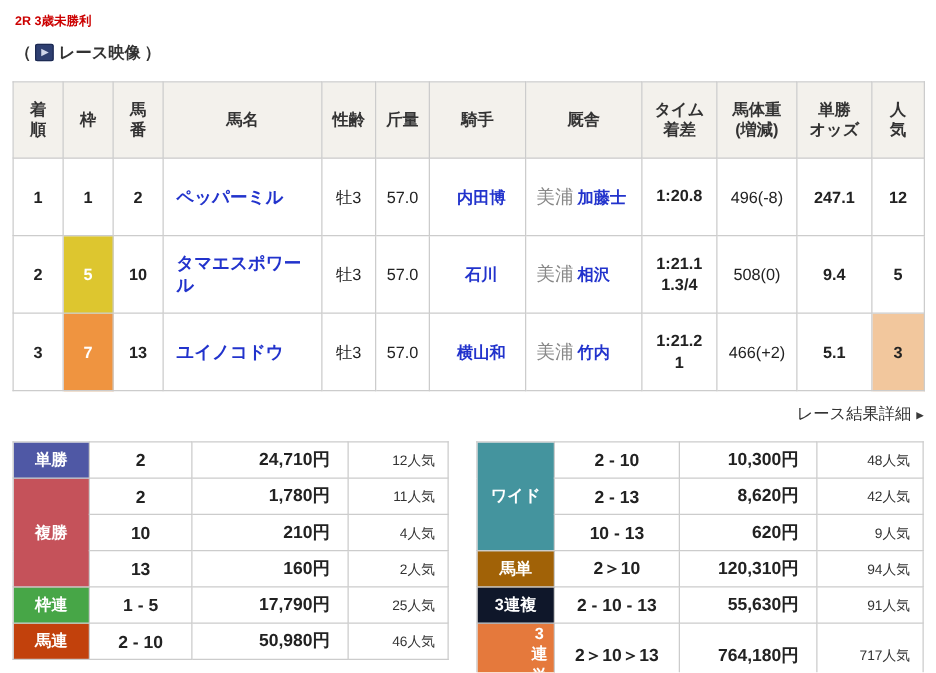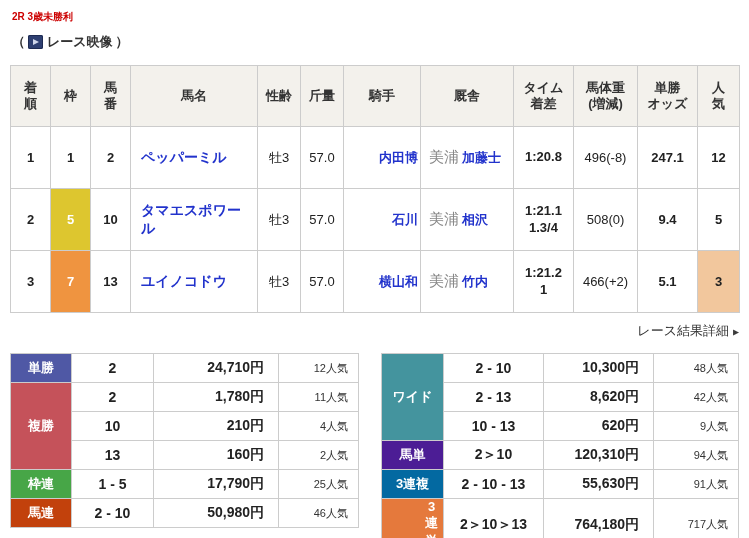--- a/index.html
+++ b/index.html
@@ -14,21 +14,21 @@
 
   table{border-collapse:collapse;}
   .results{margin-top:14px;table-layout:fixed;width:729px;}
   .results th,.results td{border:1px solid #ccc;font-size:13px;text-align:center;vertical-align:middle;padding:2px;}
   .results th{background:#f3f1ec;color:#333;font-weight:bold;white-space:pre-line;height:56px;line-height:1.25;}
   .results td{height:57px;background:#fff;color:#222;}
   td.c-pos,td.c-frame,td.c-num{font-weight:bold;font-size:13px;}
   td.c-name{text-align:left;padding-left:10px;}
   .lnk{color:#2233cc;text-decoration:none;font-weight:bold;cursor:pointer;}
   td.c-name .lnk{font-size:14px;}
-  td.c-jockey{text-align:right;padding-left:8px;}
+  td.c-jockey{text-align:center;padding-left:8px;}
   td.c-stable{text-align:left;padding-left:8px;}
   .region{color:#888;font-size:15px;font-weight:normal;margin-right:3px;}
   td.c-time{font-weight:bold;white-space:pre-line;line-height:1.25;}
   td.c-bw{font-weight:normal;}
   td.c-odds{font-weight:bold;}
   td.c-pop{font-weight:bold;text-align:center;}
 
   .detail-row{width:729px;text-align:right;margin-top:9px;font-size:13px;}
   .detail-link{color:#333;text-decoration:none;cursor:pointer;font-family:Liberation Mono, monospace;}
   .detail-arrow{font-size:10px;color:#3a3a3a;margin-left:4px;}
@@ -213,27 +213,27 @@
         <td class="pt-combo">2 - 13</td>
         <td class="pt-amount">8,620円</td>
         <td class="pt-pop">42人気</td>
       </tr>
       <tr>
         <td class="pt-combo">10 - 13</td>
         <td class="pt-amount">620円</td>
         <td class="pt-pop">9人気</td>
       </tr>
       <tr>
-        <th class="pt-label" style="background:#4c1d95;">馬単</th>
+        <th class="pt-label" style="background:#a16207;">馬単</th>
         <td class="pt-combo">2＞10</td>
         <td class="pt-amount">120,310円</td>
         <td class="pt-pop">94人気</td>
       </tr>
       <tr>
-        <th class="pt-label" style="background:#0369a1;">3連複</th>
+        <th class="pt-label" style="background:#0f172a;">3連複</th>
         <td class="pt-combo">2 - 10 - 13</td>
         <td class="pt-amount">55,630円</td>
         <td class="pt-pop">91人気</td>
       </tr>
       <tr>
         <th class="pt-label" style="background:#e5793c;padding-left:40px;">3連単</th>
         <td class="pt-combo">2＞10＞13</td>
         <td class="pt-amount">764,180円</td>
         <td class="pt-pop">717人気</td>
       </tr>

